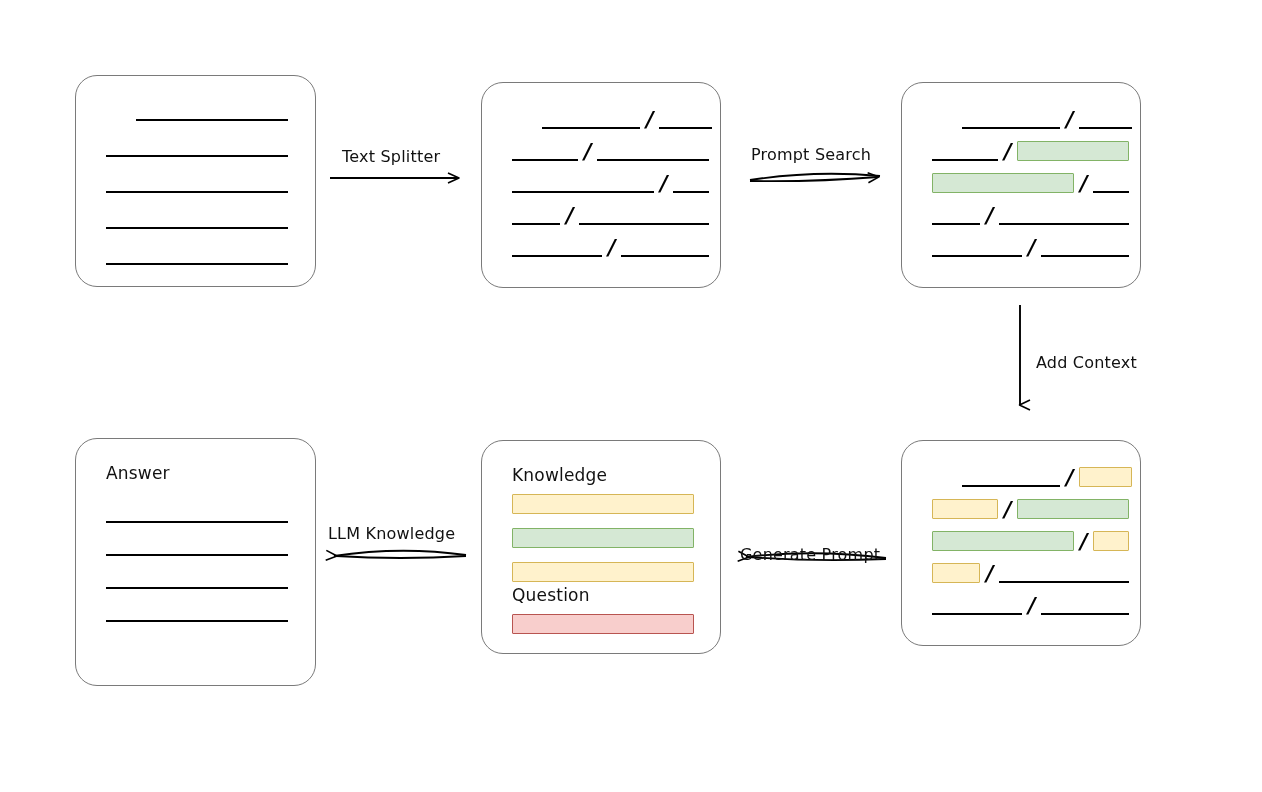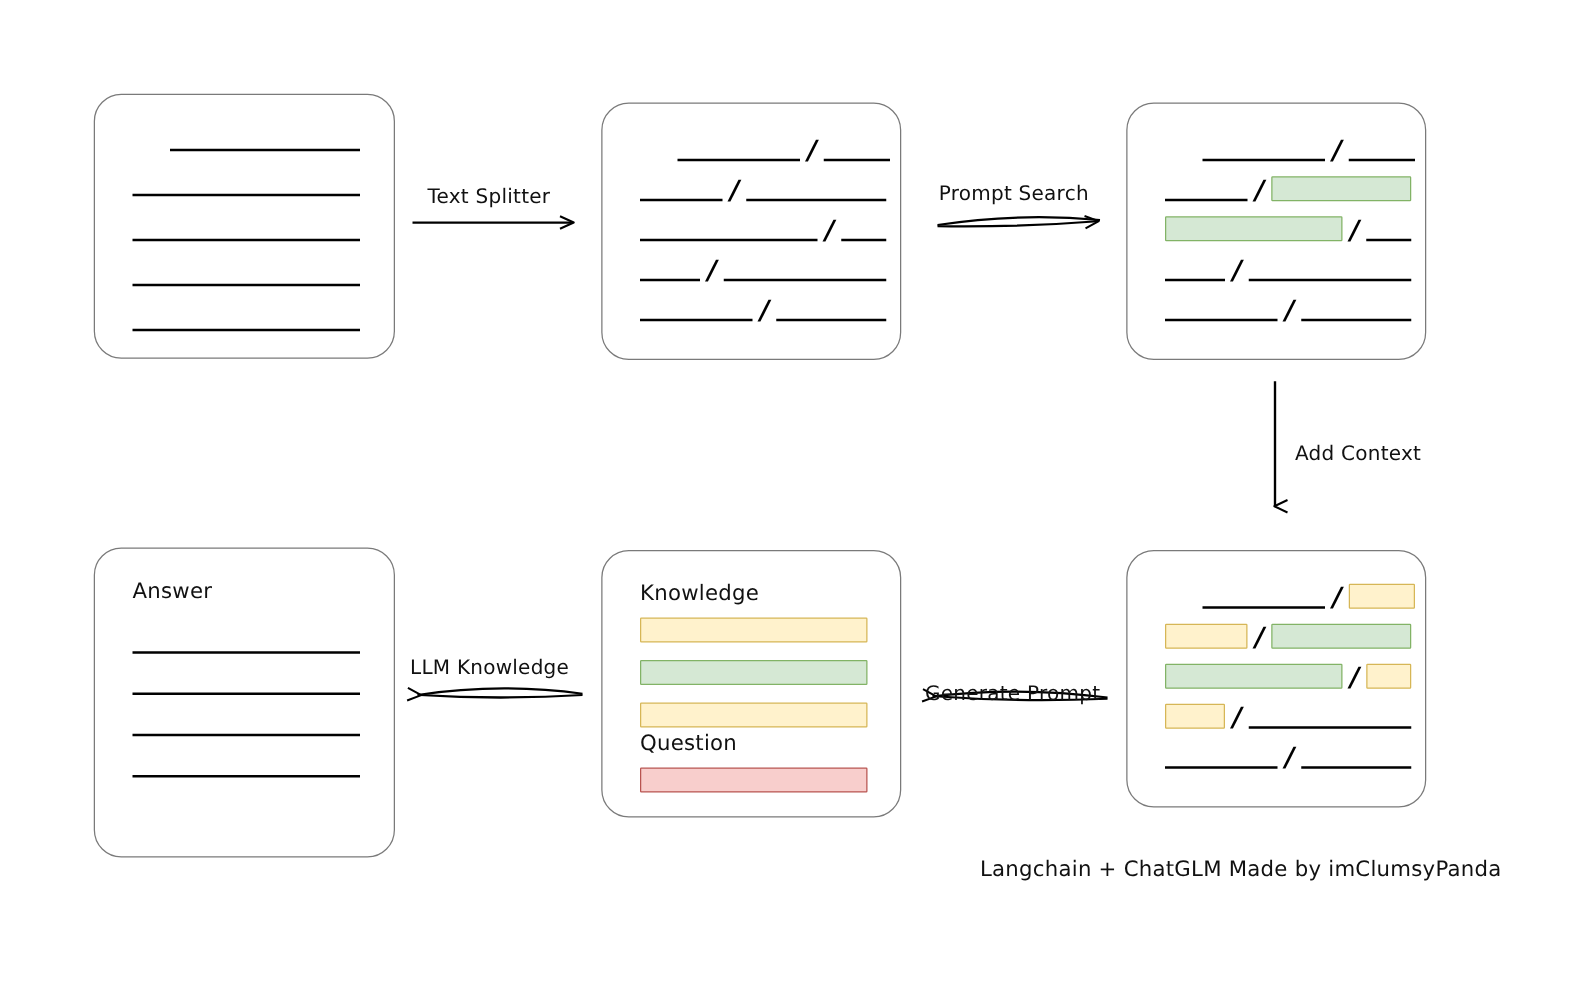--- a/index.html
+++ b/index.html
@@ -221,15 +221,14 @@
         <div class="chunk" style="left: 191px; top: 90px; width: 36px; height: 20px; background: rgb(255, 242, 204); border-color: rgb(214, 182, 86);"></div>
         <div class="chunk" style="left: 30px; top: 122px; width: 48px; height: 20px; background: rgb(255, 242, 204); border-color: rgb(214, 182, 86);"></div>
         <span class="slash" style="left: 84px; top: 123px;">/</span>
         <div class="rule" style="left: 97px; top: 140px; width: 130px;"></div>
         <div class="rule" style="left: 30px; top: 172px; width: 90px;"></div>
         <span class="slash" style="left: 126px; top: 155px;">/</span>
         <div class="rule" style="left: 139px; top: 172px; width: 88px;"></div>
       </div>
   </div>
 
-  <div class="caption" style="left:784px; top:686px;">Langchain + ChatGLM Made by imClumsyPanda</div>
 
 </div>
 
 </body></html>

